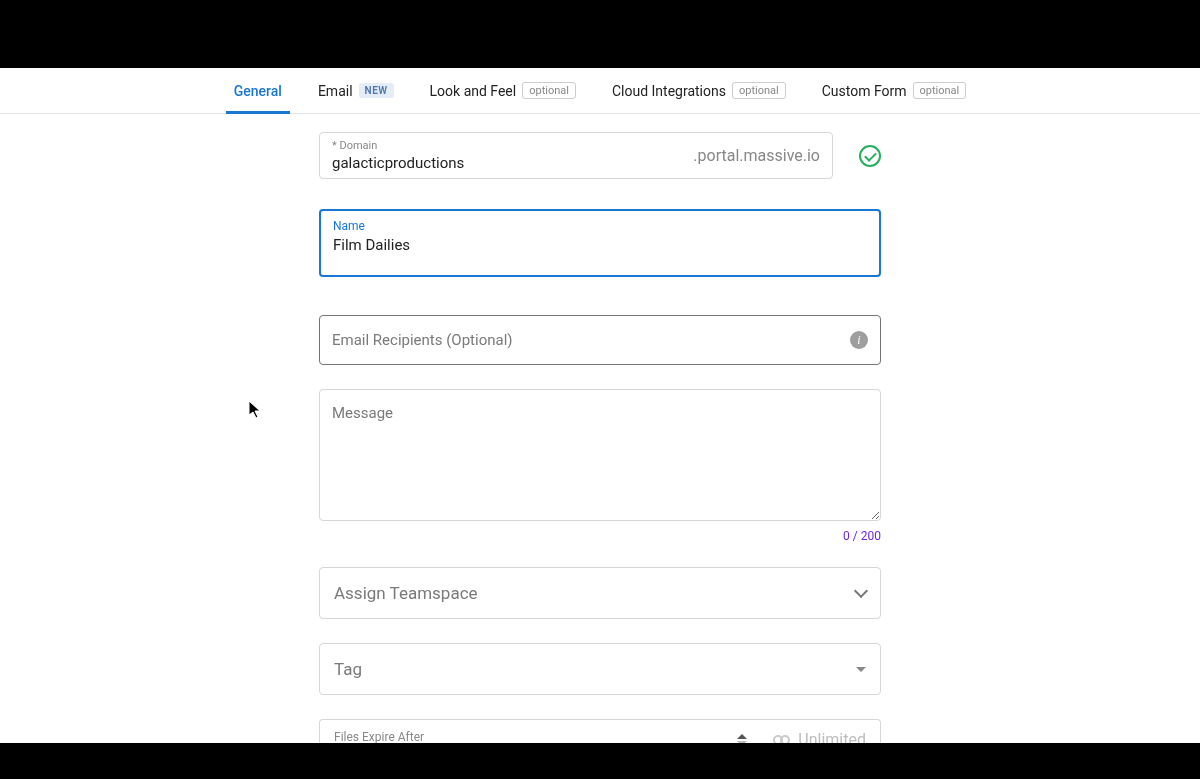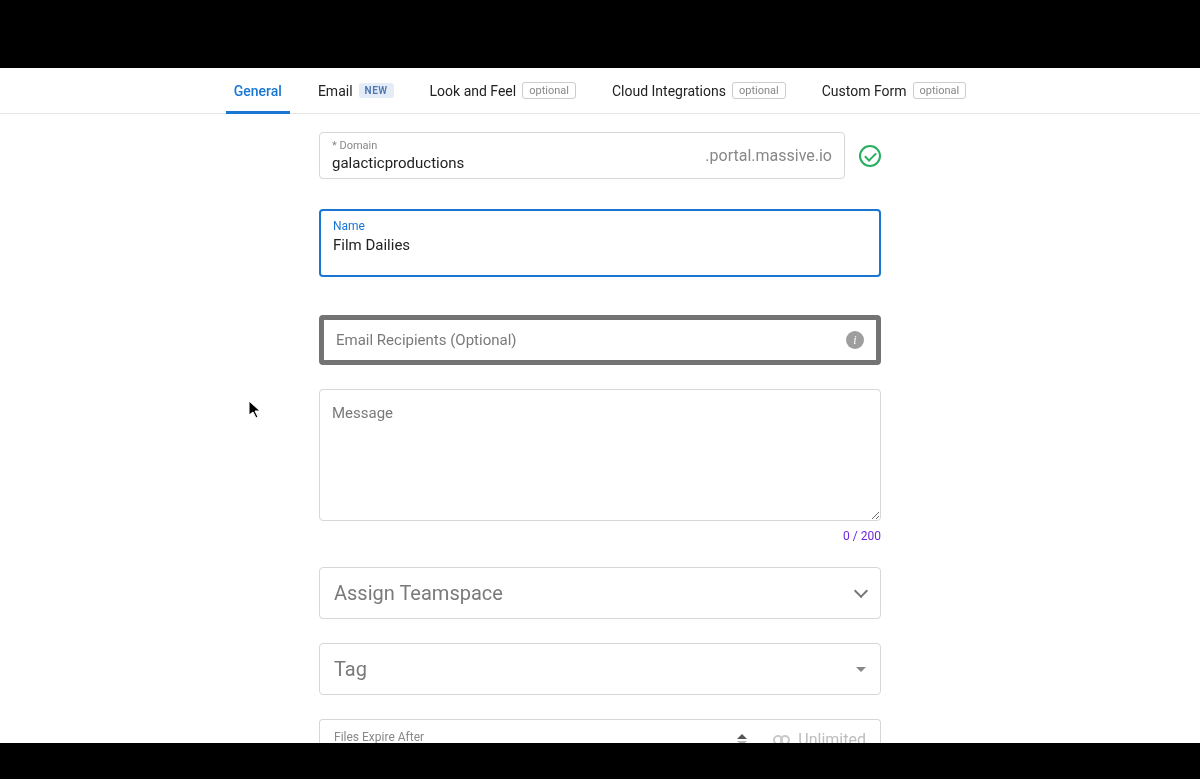--- a/index.html
+++ b/index.html
@@ -75,21 +75,21 @@
   }
   .form-area {
     max-width: 562px;
     margin: 0 auto;
     padding-top: 18px;
     padding-bottom: 60px;
   }
   .row {
     display: flex;
     align-items: center;
-    gap: 14px;
+    gap: 26px;
     margin-bottom: 30px;
   }
   .field {
     border: 1px solid #d7d7d7;
     border-radius: 4px;
     background: #fff;
     padding: 8px 12px 8px 12px;
     position: relative;
     width: 100%;
   }
@@ -144,21 +144,21 @@
   }
   .name-field .field-value {
     font-size: 15px;
     color: #222;
     border: none;
     outline: none;
     width: 100%;
     font-family: inherit;
   }
   .plain-field {
-    border: 5px solid #737373;
+    border: 1px solid #737373;
     border-radius: 4px;
     padding: 0 12px;
     display: flex;
     align-items: center;
     justify-content: space-between;
     height: 50px;
     margin-bottom: 24px;
     cursor: text;
   }
   .plain-field .placeholder {
@@ -205,21 +205,21 @@
     border-radius: 4px;
     padding: 0 14px;
     display: flex;
     align-items: center;
     justify-content: space-between;
     height: 52px;
     margin-bottom: 24px;
     cursor: pointer;
   }
   .select-field .placeholder {
-    font-size: 20px;
+    font-size: 17px;
     color: #7a7a7a;
   }
   .chevron-down {
     width: 10px; height: 10px;
     border-right: 2px solid #777;
     border-bottom: 2px solid #777;
     transform: rotate(45deg);
     margin-top: -4px;
   }
   .caret-down {

